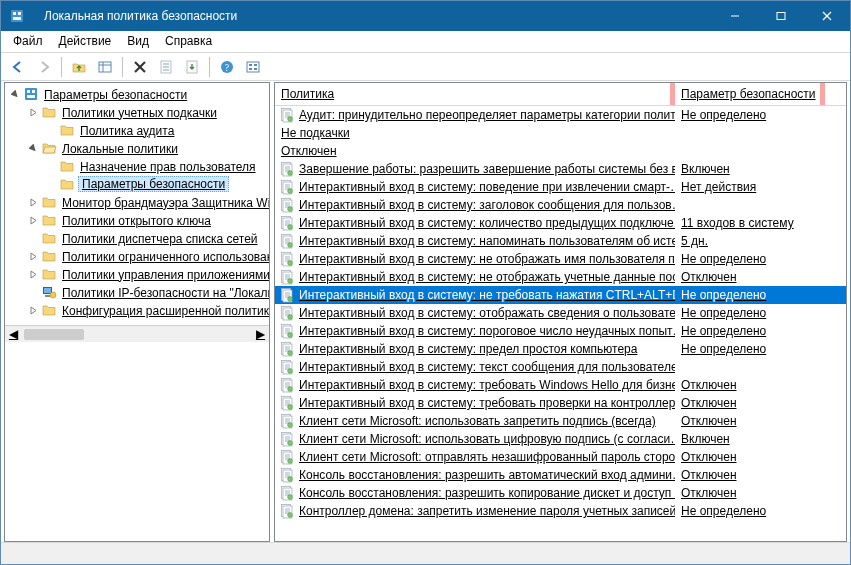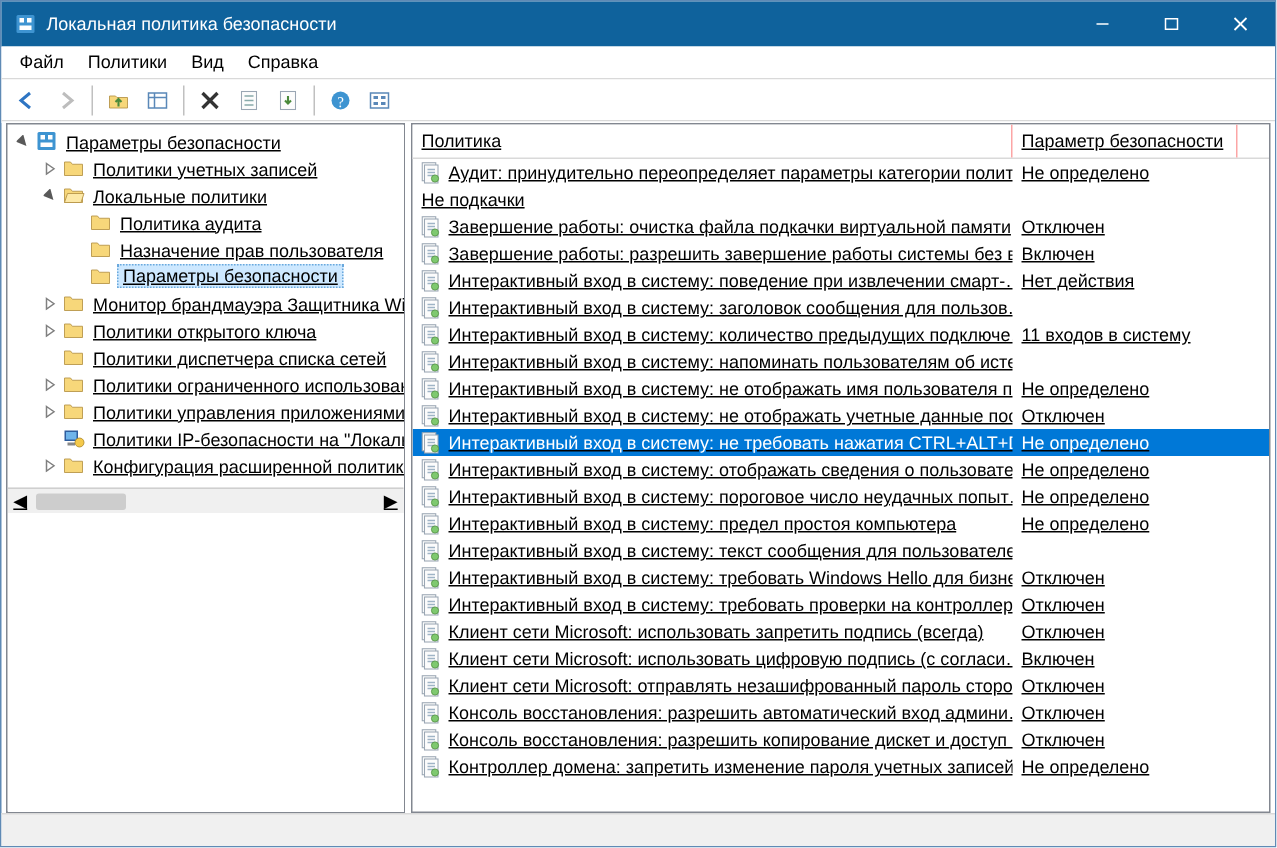--- a/index.html
+++ b/index.html
@@ -1,33 +1,33 @@
 <!DOCTYPE html>
 <html><head>
 <meta charset="utf-8">
 <style>
   * { box-sizing: border-box; }
   html, body { margin:0; padding:0; height:100%; font-family: "Segoe UI", Tahoma, sans-serif; font-size:12px; color:#000; background:#fff; }
   .window { width:851px; height:565px; border:1px solid #5f8ab5; display:flex; flex-direction:column; background:#fff; }
-  .titlebar { height:30px; background:#0f629c; color:#fff; display:flex; align-items:center; padding:0 0 0 8px; }
+  .titlebar { height:30px; background:#0f629c; color:#fff; display:flex; align-items:center; padding:0 0 0 8px;gap:13px; }
   .titlebar .ticon { width:16px; height:16px; margin-right:6px; display:inline-flex; }
   .titlebar .title { flex:1; font-size:12px; }
   .titlebar .winbtns { display:flex; height:100%; }
   .titlebar .winbtn { width:46px; display:flex; align-items:center; justify-content:center; }
   .titlebar .winbtn svg { stroke:#fff; }
   .menubar { height:22px; background:#fff; border-bottom:1px solid #d9d9d9; display:flex; align-items:stretch; padding:0 4px; }
   .menuitem { padding:3px 8px 0 8px; cursor:default; }
   .toolbar { height:28px; display:flex; align-items:center; padding:2px 4px; gap:0; border-bottom:1px solid #d9d9d9; background:#fff; }
   .tbtn { width:24px; height:24px; display:inline-flex; align-items:center; justify-content:center; border:1px solid transparent; margin:0 1px; }
   .tsep { width:1px; height:20px; background:#c0c0c0; margin:0 4px; }
   .body { flex:1; display:flex; border-top:1px solid #fff; overflow:hidden;text-decoration:underline; }
   .tree-pane { width:266px; border:1px solid #828790; margin:0 2px 0 3px; overflow:auto; background:#fff; position:relative; }
   .list-pane { flex:1; border:1px solid #828790; margin:0 3px 0 2px; overflow:hidden; background:#fff; display:flex; flex-direction:column; }
   .headerrow { display:flex; height:23px; border-bottom:1px solid #d9d9d9; background:#fff; font-size:12px; }
-  .headerrow .hcell { padding:4px 6px; border-right:1px solid #fca5a5; white-space:nowrap; overflow:hidden; }
+  .headerrow .hcell { padding:4px 6px; border-right:5px solid #fca5a5; white-space:nowrap; overflow:hidden; }
   .listbody { flex:1; overflow-y:scroll; overflow-x:hidden; }
   .row { display:flex; height:18px; align-items:center; font-size:12px; white-space:nowrap; }
   .row .c1 { display:flex; align-items:center; padding-left:4px; overflow:hidden; }
   .row .c2 { padding-left:6px; overflow:hidden; }
   .row.selected { background:#0078d7; color:#fff; }
   .row.selected .pmark { border-bottom-color:#ff3db3; }
   .picon { width:16px; height:16px; flex:none; margin-right:4px; display:inline-flex; }
   .tree { padding:2px 0 6px 0; white-space:nowrap; }
   .tnode { display:flex; align-items:center; height:18px; }
   .tnode .tw { width:16px; height:16px; display:inline-flex; align-items:center; justify-content:center; flex:none; }
@@ -74,21 +74,21 @@
           <svg width="10" height="10" viewBox="0 0 10 10">
             <line x1="1" y1="1" x2="9" y2="9" stroke-width="1.2"></line>
             <line x1="9" y1="1" x2="1" y2="9" stroke-width="1.2"></line>
           </svg>
         </div>
     </div>
   </div>
 
   <div class="menubar">
     <div class="menuitem">Файл</div>
-    <div class="menuitem">Политики</div>
+    <div class="menuitem">Действие</div>
     <div class="menuitem">Вид</div>
     <div class="menuitem">Справка</div>
   </div>
 
   <div class="toolbar">
     <div class="tbtn">
         <svg width="16" height="16" viewBox="0 0 16 16">
           <path d="M10 3 L4 8 L10 13" fill="none" stroke="#2e75c3" stroke-width="2"></path>
         </svg>
       </div>
@@ -173,44 +173,44 @@
             <span class="tw">
               <svg width="9" height="9" viewBox="0 0 9 9">
                 <path d="M2 1 L7 4.5 L2 8 z" fill="none" stroke="#808080"></path>
               </svg>
             </span>
             <span class="ic">
               <svg width="16" height="16" viewBox="0 0 16 16">
                 <path class="folder-svg" d="M2 4h4l1.2 1.5H14V13H2z"></path>
               </svg>
             </span>
-            <span class="lbl">Политики учетных записей</span>
-          </div>
-          <div class="tnode" style="padding-left:20px">
-            <span class="tw">
-              <svg width="9" height="9" viewBox="0 0 9 9">
-                <path d="M1 1 L8 5 L1 8 z" fill="#595959" transform="rotate(45 4.5 4.5)"></path>
-              </svg>
-            </span>
-            <span class="ic">
-              <svg width="16" height="16" viewBox="0 0 16 16">
-                <path class="folder-svg" d="M2 4h4l1.2 1.5H14V13H2z"></path>
-                <path d="M2 13L4 7h11l-2 6z" fill="#fde9a8" stroke="#b8964a" stroke-width=".6"></path>
-              </svg>
-            </span>
-            <span class="lbl">Локальные политики</span>
+            <span class="lbl">Политики учетных подкачки</span>
           </div>
           <div class="tnode" style="padding-left:38px">
             <span class="tw"></span>
             <span class="ic">
               <svg width="16" height="16" viewBox="0 0 16 16">
                 <path class="folder-svg" d="M2 4h4l1.2 1.5H14V13H2z"></path>
               </svg>
             </span>
             <span class="lbl">Политика аудита</span>
+          </div>
+          <div class="tnode" style="padding-left:20px">
+            <span class="tw">
+              <svg width="9" height="9" viewBox="0 0 9 9">
+                <path d="M1 1 L8 5 L1 8 z" fill="#595959" transform="rotate(45 4.5 4.5)"></path>
+              </svg>
+            </span>
+            <span class="ic">
+              <svg width="16" height="16" viewBox="0 0 16 16">
+                <path class="folder-svg" d="M2 4h4l1.2 1.5H14V13H2z"></path>
+                <path d="M2 13L4 7h11l-2 6z" fill="#fde9a8" stroke="#b8964a" stroke-width=".6"></path>
+              </svg>
+            </span>
+            <span class="lbl">Локальные политики</span>
           </div>
           <div class="tnode" style="padding-left:38px">
             <span class="tw"></span>
             <span class="ic">
               <svg width="16" height="16" viewBox="0 0 16 16">
                 <path class="folder-svg" d="M2 4h4l1.2 1.5H14V13H2z"></path>
               </svg>
             </span>
             <span class="lbl">Назначение прав пользователя</span>
           </div>
@@ -336,33 +336,20 @@
                 </svg>
               </span>
               <span>Аудит: принудительно переопределяет параметры категории полит…</span>
             </div>
             <div class="c2" style="width:150px">Не определено</div>
           </div>
           <div class="row">
             <div class="c2" style="width:150px">Не подкачки</div>
           </div>
           <div class="row">
-            <div class="c1" style="width:400px">
-              <span class="picon">
-                <svg width="16" height="16" viewBox="0 0 16 16">
-                  <rect class="doc-svg" x="2.5" y="1.5" width="9" height="12"></rect>
-                  <rect class="doc-svg" x="4" y="3" width="9" height="12" fill="#fff"></rect>
-                  <line x1="6" y1="6" x2="11" y2="6" stroke="#9fb4c6"></line>
-                  <line x1="6" y1="8" x2="11" y2="8" stroke="#9fb4c6"></line>
-                  <line x1="6" y1="10" x2="11" y2="10" stroke="#9fb4c6"></line>
-                  <circle cx="11" cy="12" r="2.4" fill="#7fc96f" stroke="#4a8a3a" stroke-width=".5"></circle>
-                </svg>
-              </span>
-              <span>Завершение работы: очистка файла подкачки виртуальной памяти</span>
-            </div>
             <div class="c2" style="width:150px">Отключен</div>
           </div>
           <div class="row">
             <div class="c1" style="width:400px">
               <span class="picon">
                 <svg width="16" height="16" viewBox="0 0 16 16">
                   <rect class="doc-svg" x="2.5" y="1.5" width="9" height="12"></rect>
                   <rect class="doc-svg" x="4" y="3" width="9" height="12" fill="#fff"></rect>
                   <line x1="6" y1="6" x2="11" y2="6" stroke="#9fb4c6"></line>
                   <line x1="6" y1="8" x2="11" y2="8" stroke="#9fb4c6"></line>
@@ -429,20 +416,21 @@
                   <rect class="doc-svg" x="2.5" y="1.5" width="9" height="12"></rect>
                   <rect class="doc-svg" x="4" y="3" width="9" height="12" fill="#fff"></rect>
                   <line x1="6" y1="6" x2="11" y2="6" stroke="#9fb4c6"></line>
                   <line x1="6" y1="8" x2="11" y2="8" stroke="#9fb4c6"></line>
                   <line x1="6" y1="10" x2="11" y2="10" stroke="#9fb4c6"></line>
                   <circle cx="11" cy="12" r="2.4" fill="#7fc96f" stroke="#4a8a3a" stroke-width=".5"></circle>
                 </svg>
               </span>
               <span>Интерактивный вход в систему: напоминать пользователям об исте…</span>
             </div>
+            <div class="c2" style="width:150px">5 дн.</div>
           </div>
           <div class="row">
             <div class="c1" style="width:400px">
               <span class="picon">
                 <svg width="16" height="16" viewBox="0 0 16 16">
                   <rect class="doc-svg" x="2.5" y="1.5" width="9" height="12"></rect>
                   <rect class="doc-svg" x="4" y="3" width="9" height="12" fill="#fff"></rect>
                   <line x1="6" y1="6" x2="11" y2="6" stroke="#9fb4c6"></line>
                   <line x1="6" y1="8" x2="11" y2="8" stroke="#9fb4c6"></line>
                   <line x1="6" y1="10" x2="11" y2="10" stroke="#9fb4c6"></line>

